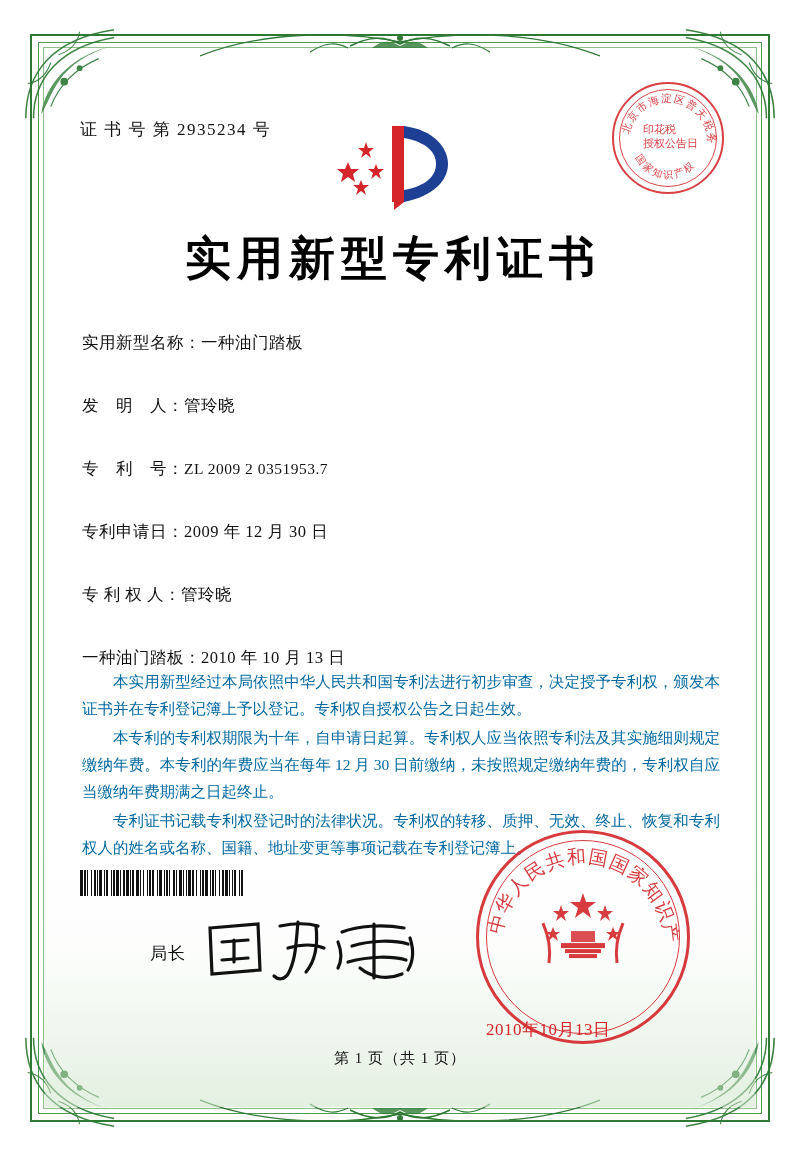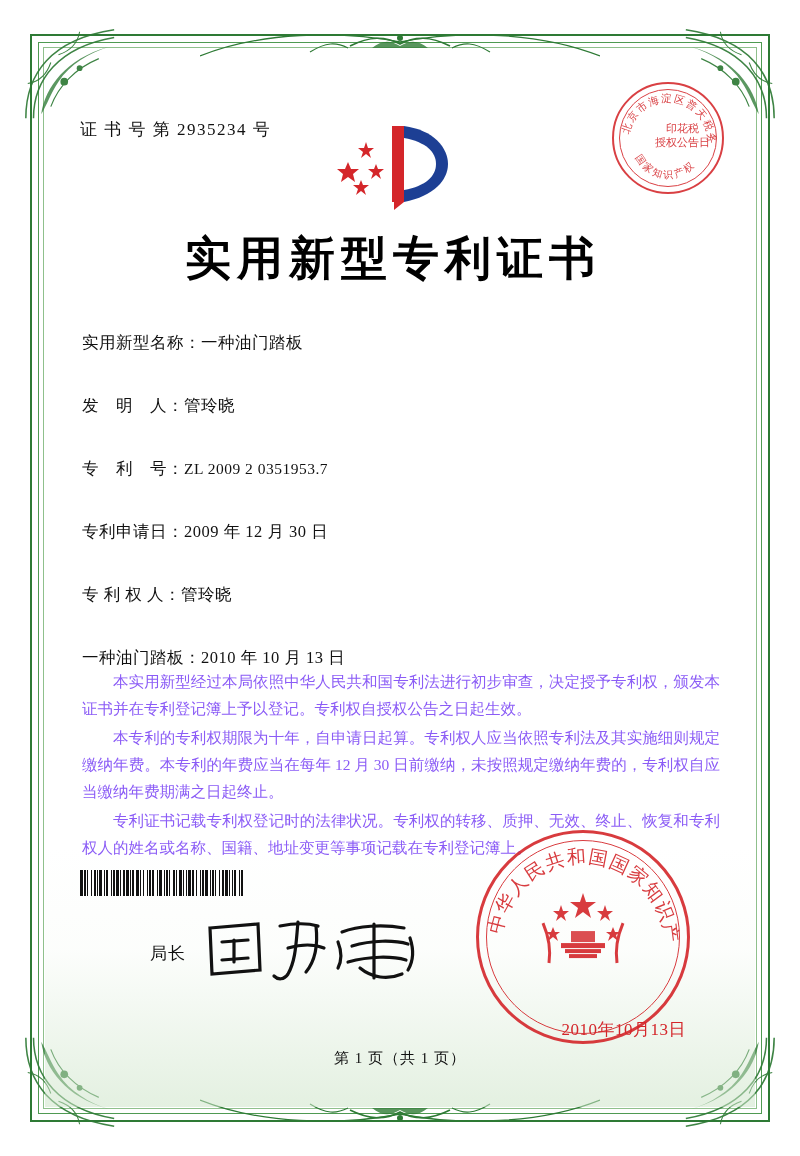--- a/index.html
+++ b/index.html
@@ -127,24 +127,23 @@
     position: absolute;
     inset: 0;
     font-size: 9px;
     letter-spacing: 0;
   }
   .seal-top .arc-text svg { width: 100%; height: 100%; }
   .seal-top .center-lines {
     position: absolute;
     left: 0; right: 0;
     top: 38px;
-    text-align: center;
     font-size: 11px;
     line-height: 14px;
-    font-family: Liberation Mono, monospace;
+    font-family: Liberation Serif, serif;
     padding-left: 29px;
   }
 
   .title {
     position: absolute;
     left: 0;
     right: 14px;
     top: 158px;
     text-align: center;
     font-size: 46px;
@@ -175,21 +174,21 @@
     letter-spacing: 0.5px;
   }
 
   .paras {
     position: absolute;
     left: 20px;
     right: 18px;
     top: 598px;
     font-size: 15.5px;
     line-height: 27px;
-    color: #8b5cf6;
+    color: #0369a1;
     text-align: justify;
   }
   .paras p {
     margin: 0 0 2px 0;
     text-indent: 2em;
   }
 
   
   .barcode {
     position: absolute;
@@ -253,21 +252,21 @@
     width: 96px;
     height: 96px;
   }
   .seal-main .emblem svg { width: 100%; height: 100%; }
 
   .seal-date {
     position: absolute;
     right: 52px;
     top: 948px;
     width: 200px;
-    text-align: right;
+    text-align: left;
     color: #d4262a;
     font-size: 17px;
     letter-spacing: 0.5px;
     font-family: "Liberation Serif", serif;
   }
 
   .page-num {
     position: absolute;
     left: 0;
     right: 0;

